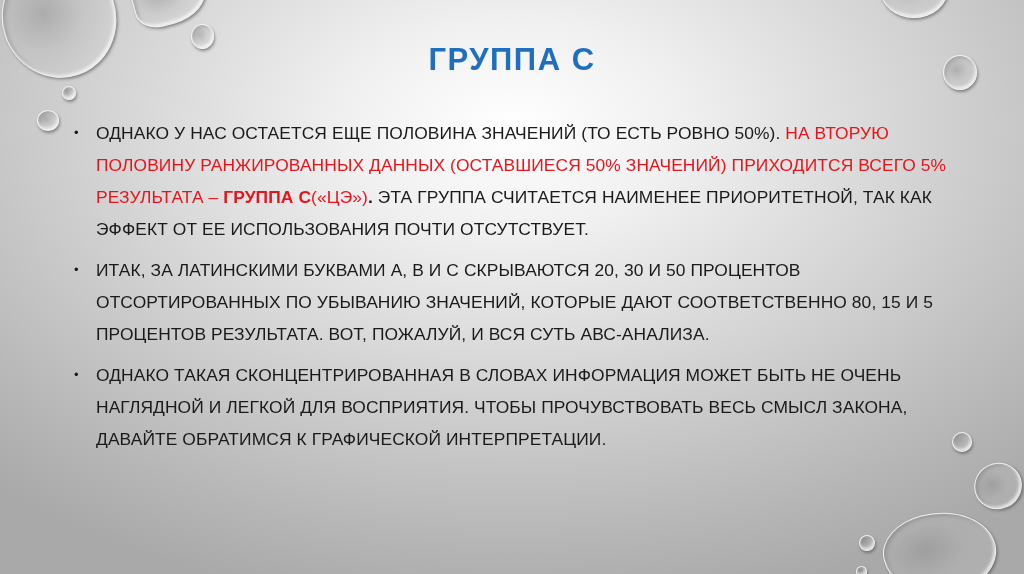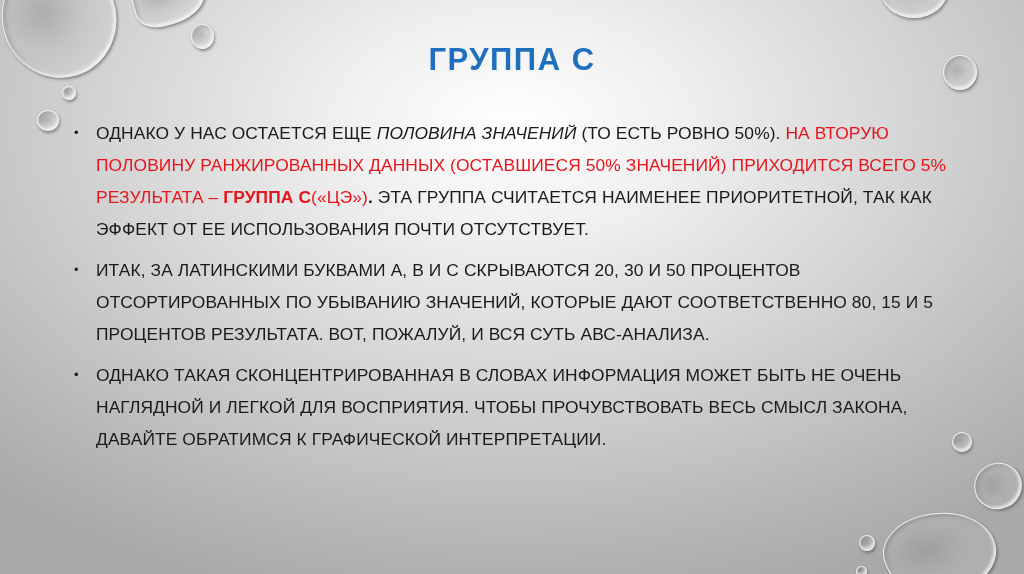--- a/index.html
+++ b/index.html
@@ -52,21 +52,21 @@
       letter-spacing: 0.1px;
     }
     .bullet-dot {
       position: absolute;
       left: 2px;
       top: 0;
       font-size: 13px;
       color: #1a1a1a;
     }
     .red { color: #e8141c; }
-    .it { font-style: italic; }
+    .it { }
     .b { font-weight: bold; }
   </style>
 </head>
 <body>
 
 <div class="slide">
 
   <div class="drop" style="left:2px; top:-42px; width:112px; height:118px; transform:rotate(-18deg);"></div>
   <div class="drop" style="left:132px; top:-30px; width:72px; height:52px; border-radius:45% 55% 60% 40%; transform:rotate(-15deg);"></div>
   <div class="drop" style="left:191px; top:24px; width:21px; height:23px;"></div>

